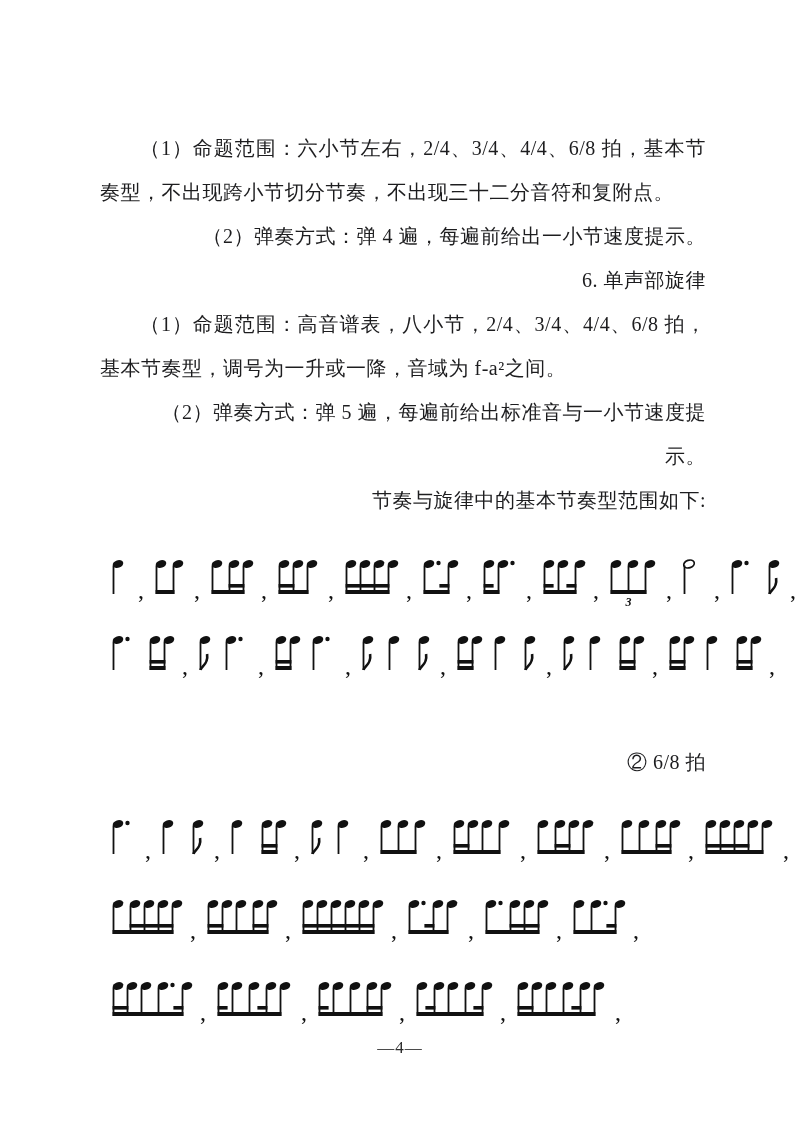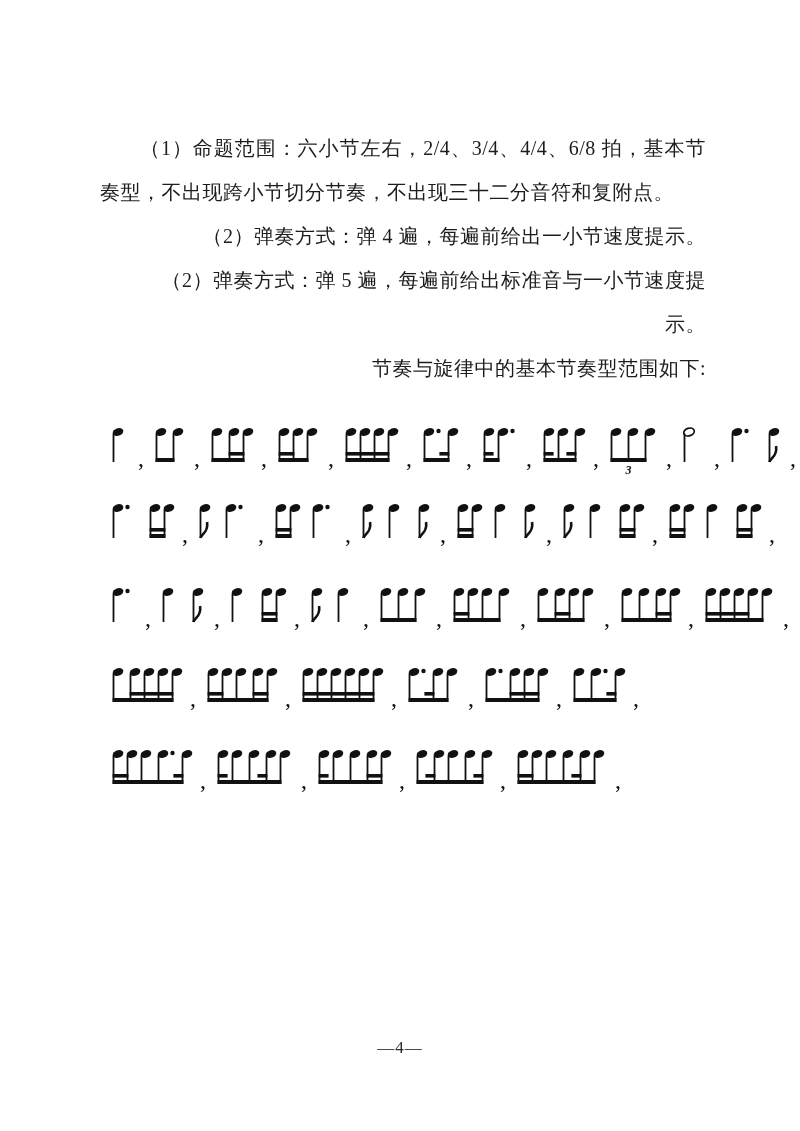--- a/index.html
+++ b/index.html
@@ -38,20 +38,22 @@
   }
 </style>
 </head>
 <body>
 
 <div class="page">
   <div class="content">
 
     <p class="para indent">（1）命题范围：六小节左右，2/4、3/4、4/4、6/8 拍，基本节奏型，不出现跨小节切分节奏，不出现三十二分音符和复附点。</p>
     <p class="para indent left">（2）弹奏方式：弹 4 遍，每遍前给出一小节速度提示。</p>
+    <p class="para indent left">6. 单声部旋律</p>
+    <p class="para indent">（1）命题范围：高音谱表，八小节，2/4、3/4、4/4、6/8 拍，基本节奏型，调号为一升或一降，音域为 f-a²之间。</p>
     <p class="para indent left">（2）弹奏方式：弹 5 遍，每遍前给出标准音与一小节速度提示。</p>
     <p class="para indent left">节奏与旋律中的基本节奏型范围如下:</p>
 
 
     <div class="rhythm-line rl-1">
         <span class="rh-pattern">
           <svg width="31" height="54">
             <ellipse cx="12" cy="10" rx="5.4" ry="3.8" transform="rotate(-18 12 10)" fill="#111"></ellipse>
             <rect x="6.6" y="11.5" width="1.8" height="28.5" fill="#111"></rect>
           </svg>
@@ -277,20 +279,21 @@
             <rect x="73.6" y="11.5" width="1.8" height="28.5" fill="#111"></rect>
             <ellipse cx="93" cy="10" rx="5.4" ry="3.8" transform="rotate(-18 93 10)" fill="#111"></ellipse>
             <rect x="87.6" y="11.5" width="1.8" height="28.5" fill="#111"></rect>
             <rect x="73.6" y="36" width="15.8" height="4" fill="#111"></rect>
             <rect x="73.6" y="30" width="15.8" height="3.6" fill="#111"></rect>
           </svg>
         </span>
         <span class="rh-comma">,</span>
       </div>
 
+    <p class="para indent left sec2-label">② 6/8 拍</p>
 
     <div class="rhythm-line rl-3">
         <span class="rh-pattern">
           <svg width="38" height="54">
             <ellipse cx="12" cy="10" rx="5.4" ry="3.8" transform="rotate(-18 12 10)" fill="#111"></ellipse>
             <rect x="6.6" y="11.5" width="1.8" height="28.5" fill="#111"></rect>
             <circle cx="21.5" cy="9" r="2.2" fill="#111"></circle>
           </svg>
         </span>
         <span class="rh-comma">,</span>

